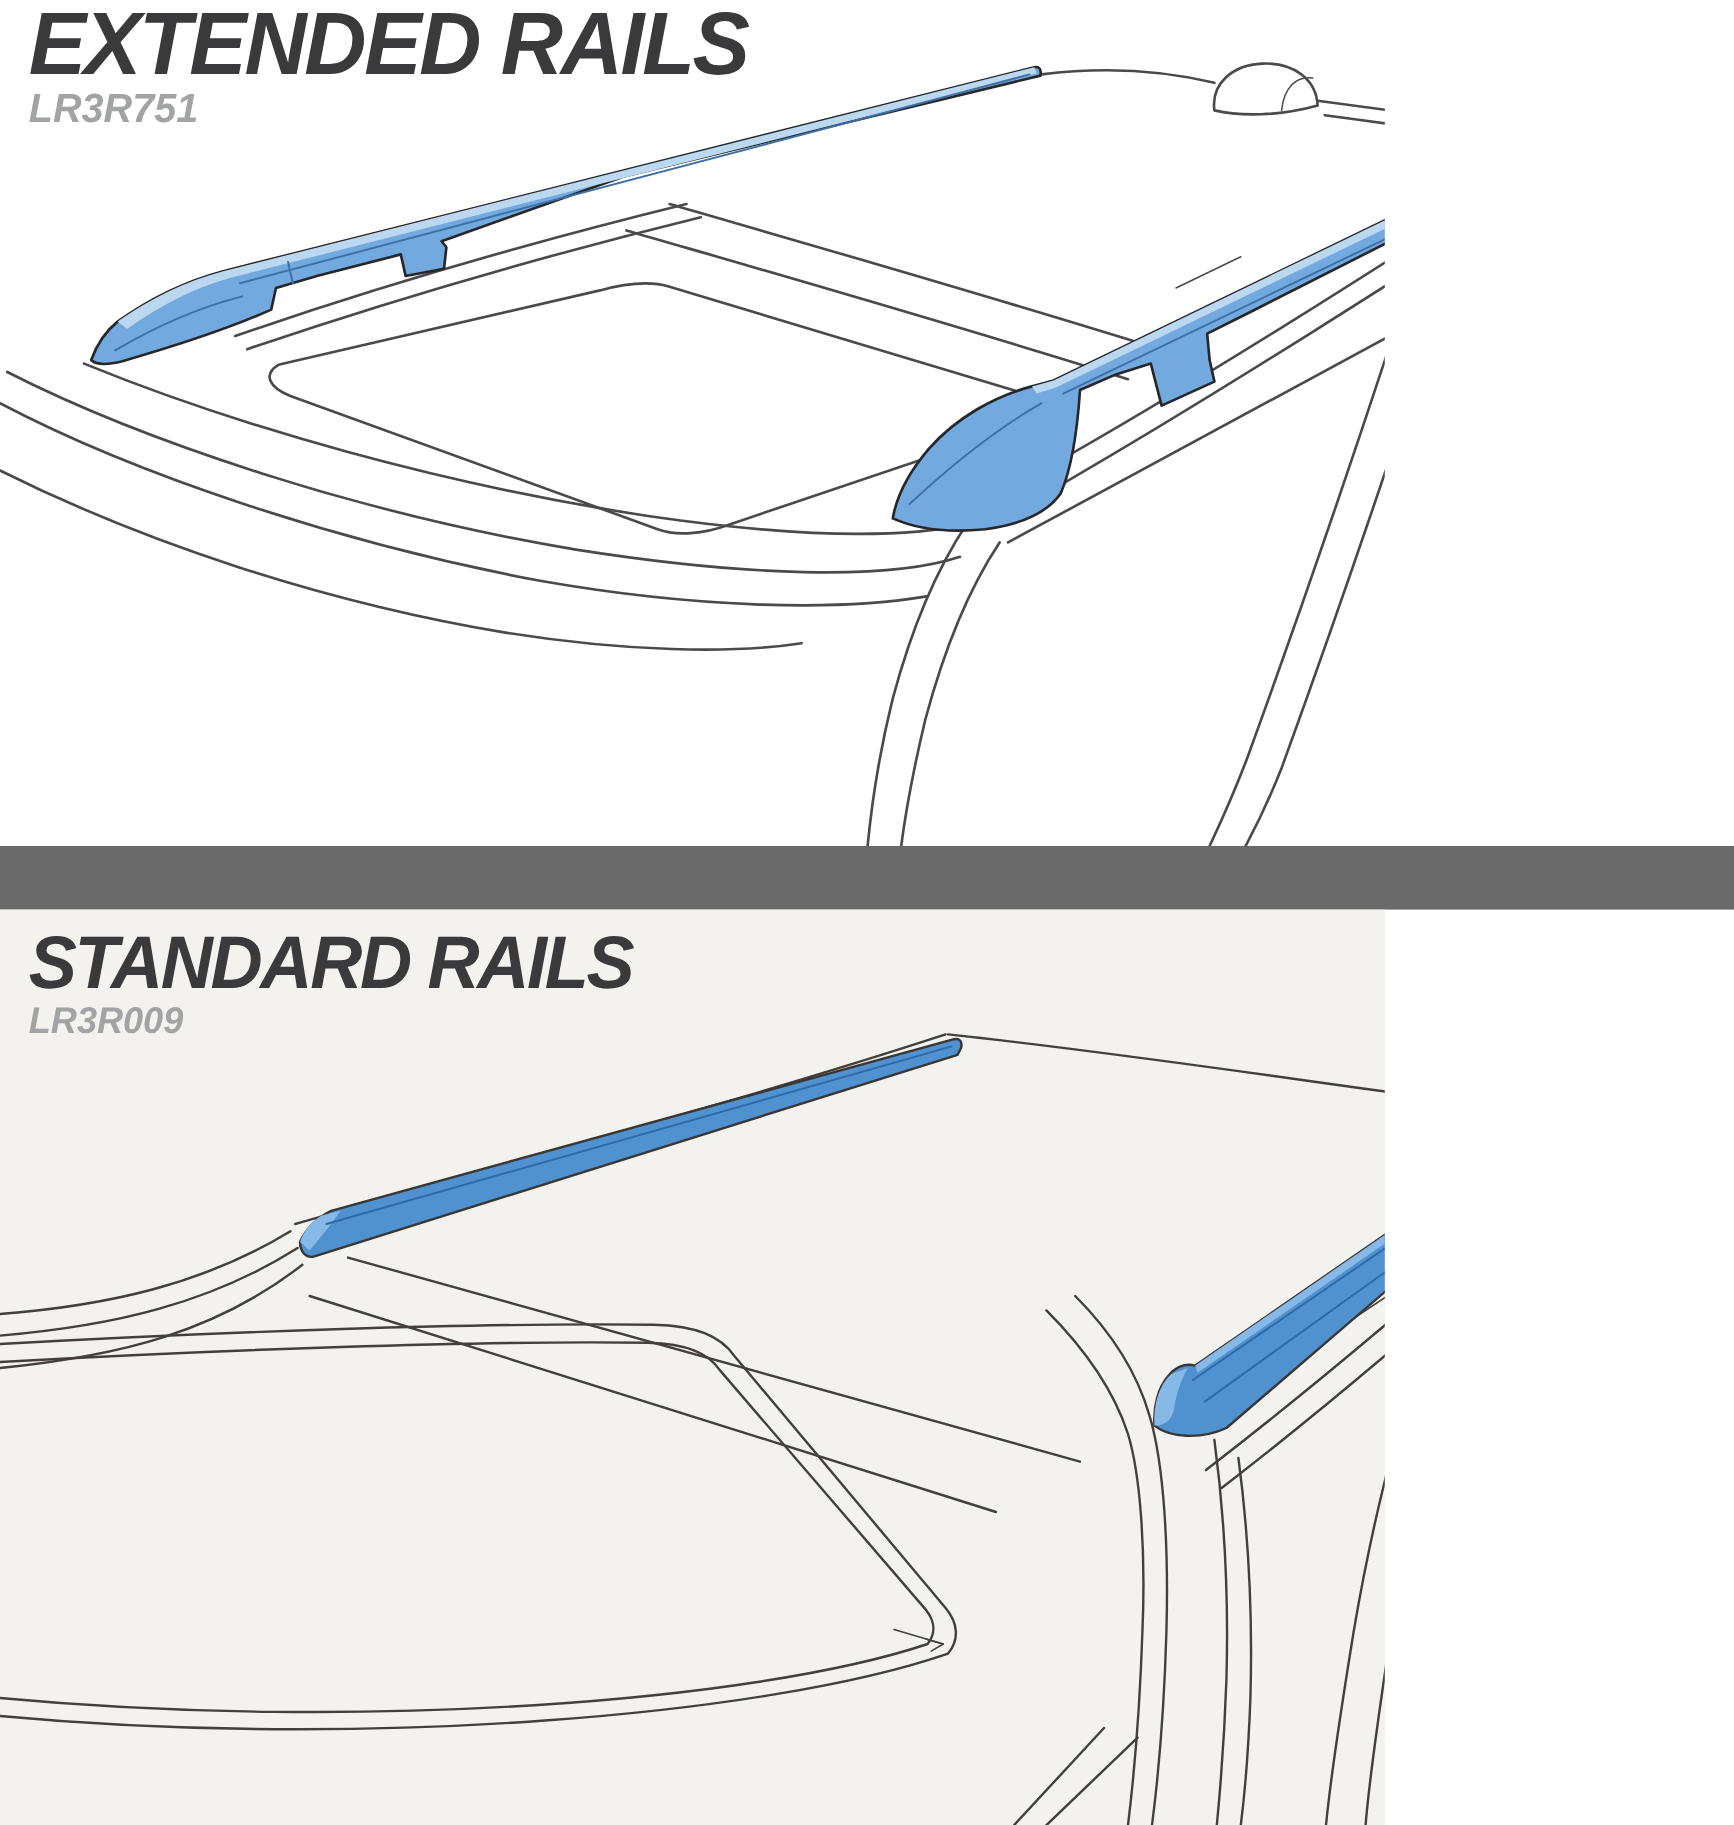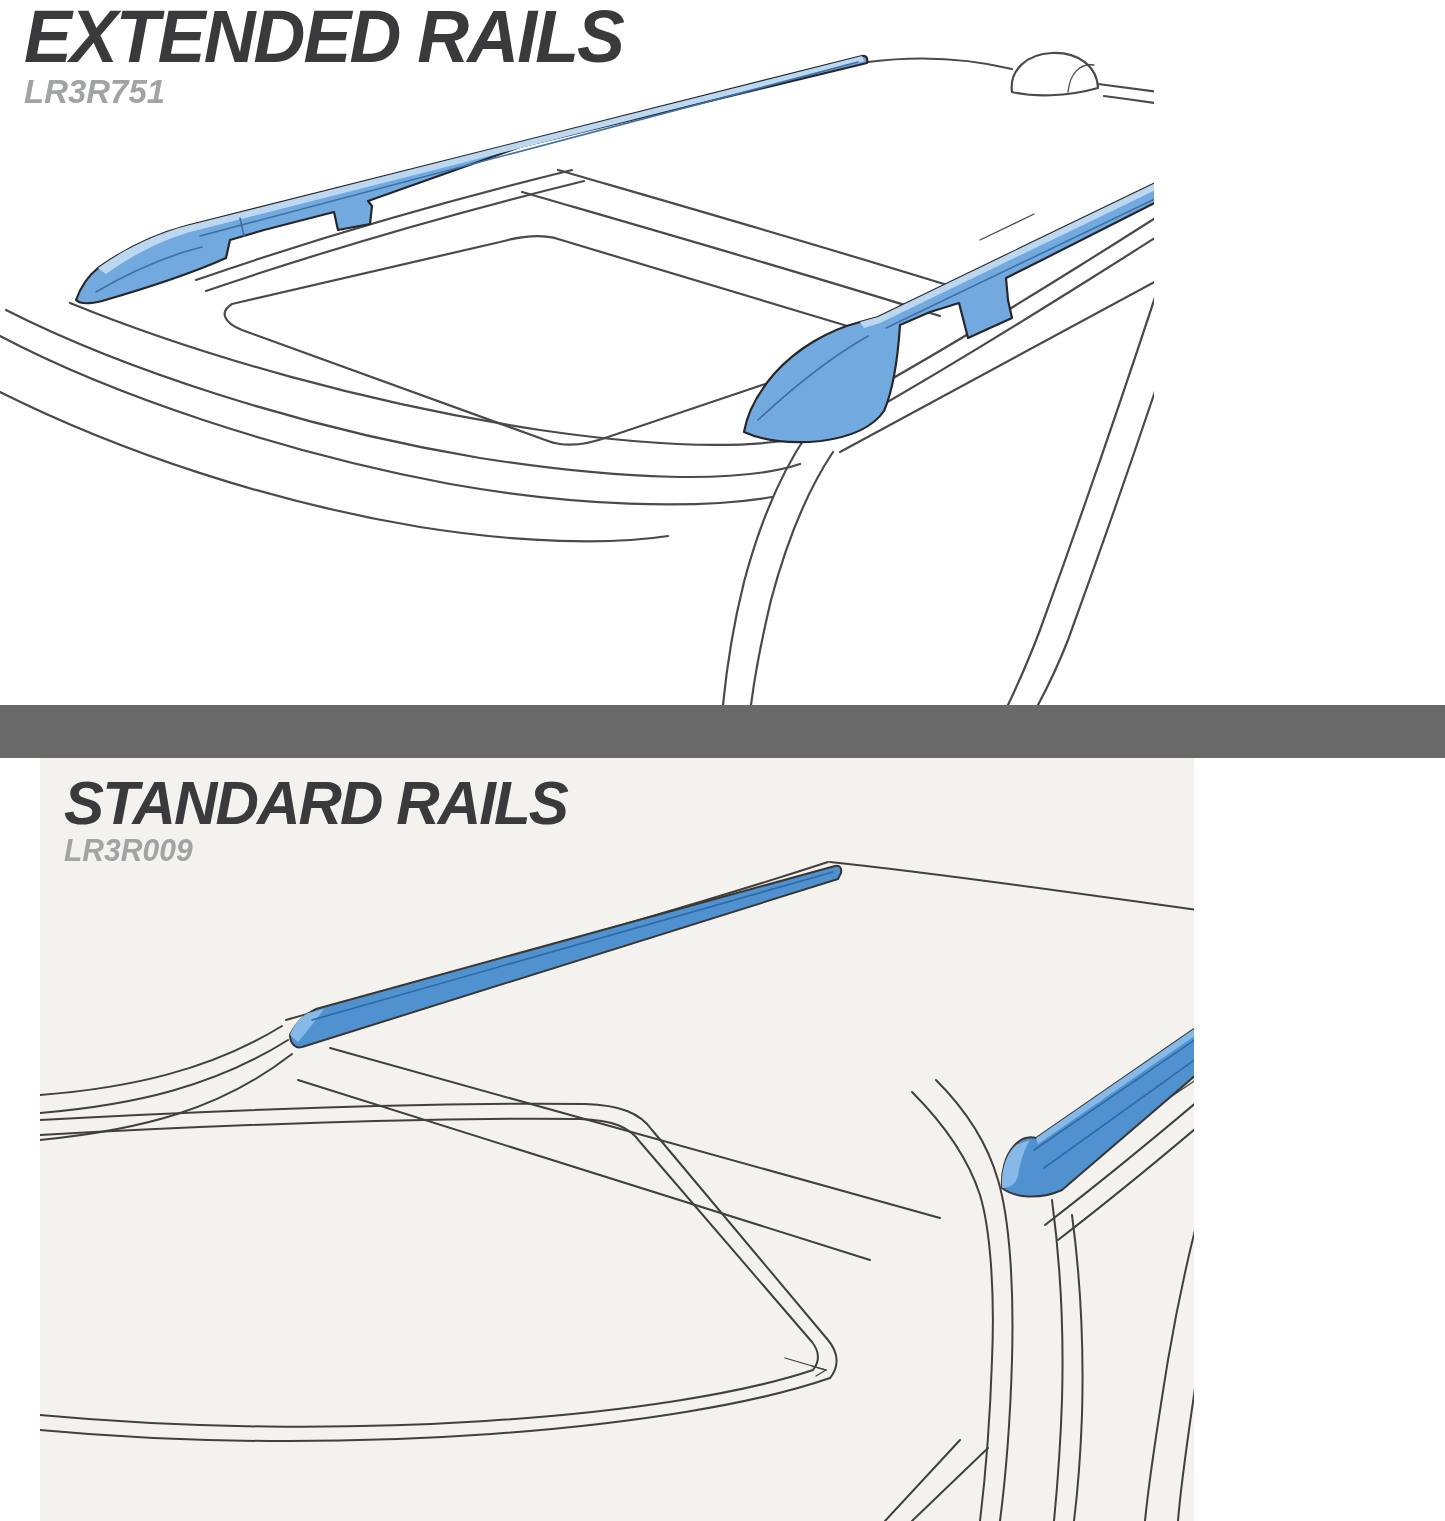--- a/index.html
+++ b/index.html
@@ -1,20 +1,20 @@
 <!DOCTYPE html>
 <html><head>
 <meta charset="utf-8">
 <style>
   html,body{margin:0;padding:0;background:#ffffff;}
   .page{position:relative;width:1445px;height:1521px;overflow:hidden;
         font-family:"Liberation Sans", sans-serif;}
   .panel{position:relative;width:1154px;overflow:hidden;}
   .panel-top{height:705px;background:#FFFFFF;}
-  .panel-bottom{height:763px;background:#F3F2EF;margin-left:40px;}
+  .panel-bottom{height:763px;background:#F3F2EF;}
   .divider{width:1445px;height:53px;background:#696969;}
   .art{position:absolute;left:0;top:0;}
   .title-block{position:absolute;left:24px;z-index:5;transform:scaleX(0.97);transform-origin:left top;}
   .tb-top{top:2px;}
   .tb-bottom{top:16px;}
   .big-title{font-weight:bold;font-style:italic;color:#3A3A3C;letter-spacing:-2px;line-height:0.95;margin:0;}
   .tb-top .big-title{font-size:74px;}
   .tb-bottom .big-title{font-size:62px;}
   .part-num{font-weight:bold;font-style:italic;color:#A2A3A5;letter-spacing:0px;line-height:1;margin-top:2px;}
   .tb-top .part-num{font-size:34px;}

